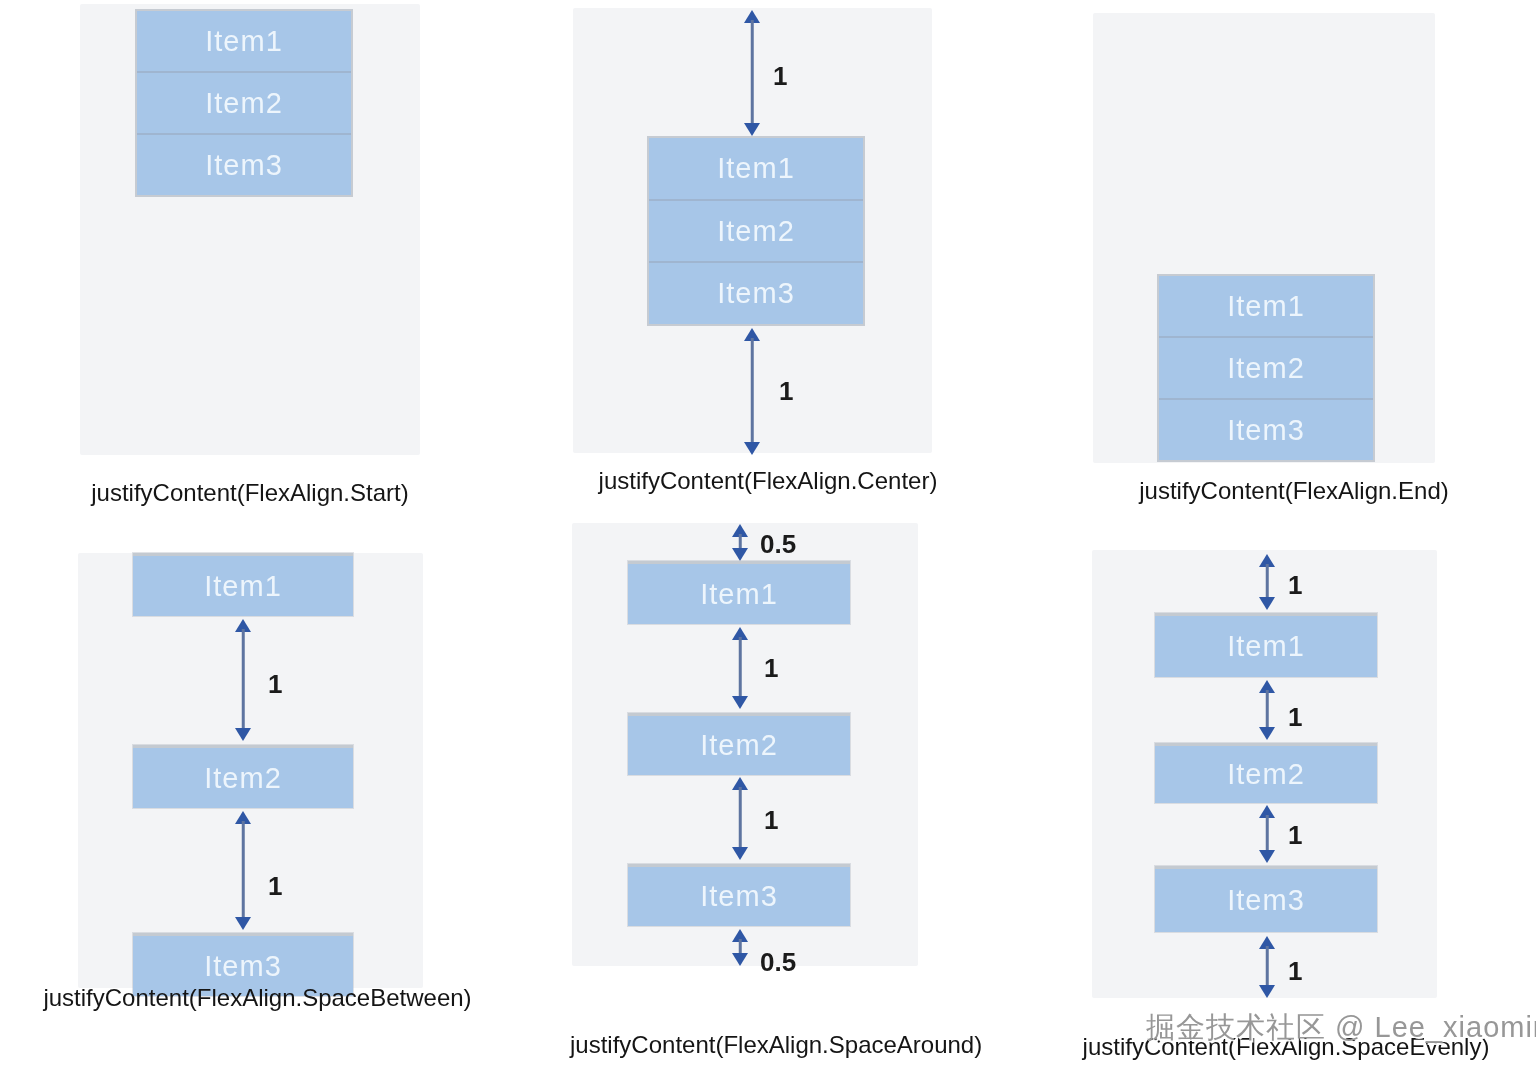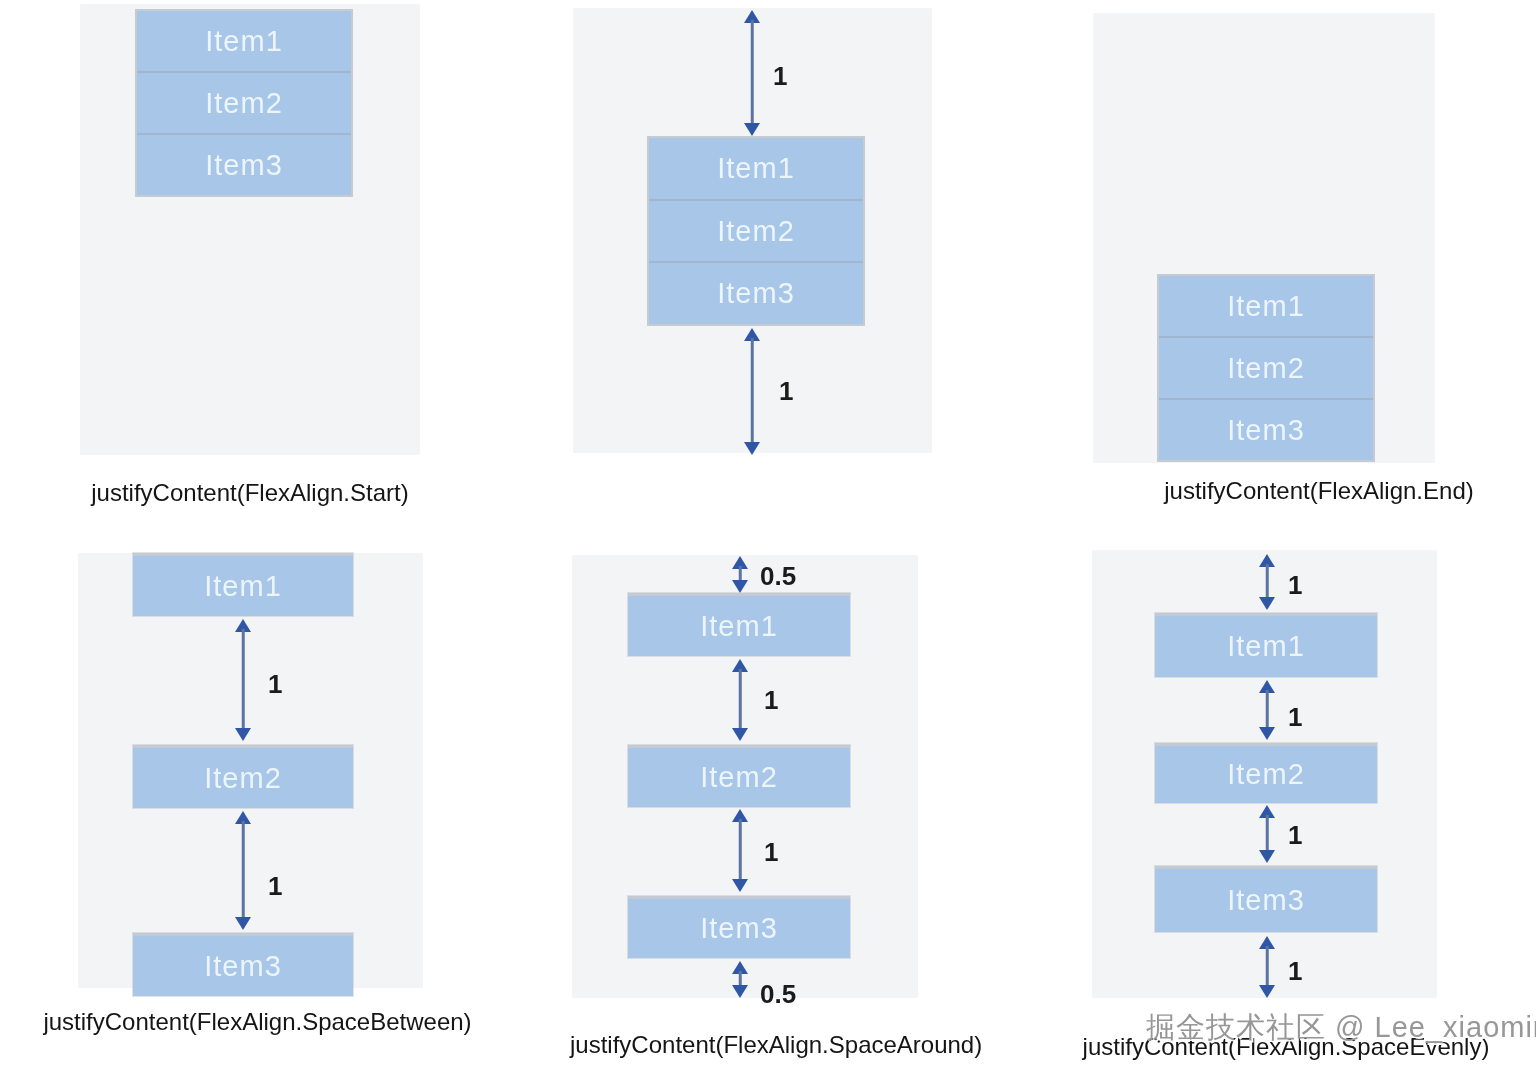--- a/index.html
+++ b/index.html
@@ -93,50 +93,51 @@
       <div class="grow">Item2</div>
       <div class="grow">Item3</div>
     </div>
     <div class="varrow" style="left:170px;top:320px;height:127px">
       <i class="ah top"></i>
       <i class="al"></i>
       <i class="ah bot"></i>
     </div>
     <span class="gap-label" style="left:206px;top:370px">1</span>
   </div>
+  <div class="caption" style="left:568px;top:465px;width:400px">justifyContent(FlexAlign.Center)</div>
 
   <div class="container" style="left:1093px;top:13px;width:342px;height:450px">
     <div class="item-group" style="left:64px;top:261px;width:218px;height:188px">
       <div class="grow">Item1</div>
       <div class="grow">Item2</div>
       <div class="grow">Item3</div>
     </div>
   </div>
-  <div class="caption" style="left:1124px;top:475px;width:390px">justifyContent(FlexAlign.End)</div>
+  <div class="caption" style="left:1099px;top:475px;width:390px">justifyContent(FlexAlign.End)</div>
 
   <div class="container" style="left:78px;top:553px;width:345px;height:435px">
     <div class="flex-item" style="left:55px;top:0px;width:220px;height:63px">Item1</div>
     <div class="varrow" style="left:156px;top:66px;height:122px">
       <i class="ah top"></i>
       <i class="al"></i>
       <i class="ah bot"></i>
     </div>
     <span class="gap-label" style="left:190px;top:118px">1</span>
     <div class="flex-item" style="left:55px;top:192px;width:220px;height:63px">Item2</div>
     <div class="varrow" style="left:156px;top:258px;height:119px">
       <i class="ah top"></i>
       <i class="al"></i>
       <i class="ah bot"></i>
     </div>
     <span class="gap-label" style="left:190px;top:320px">1</span>
     <div class="flex-item" style="left:55px;top:380px;width:220px;height:63px">Item3</div>
   </div>
-  <div class="caption" style="left:0px;top:1006px;width:515px">justifyContent(FlexAlign.SpaceBetween)</div>
+  <div class="caption" style="left:0px;top:982px;width:515px">justifyContent(FlexAlign.SpaceBetween)</div>
 
-  <div class="container" style="left:572px;top:555px;width:346px;height:443px">
+  <div class="container" style="left:572px;top:523px;width:346px;height:443px">
     <div class="varrow" style="left:159px;top:1px;height:37px">
       <i class="ah top"></i>
       <i class="al"></i>
       <i class="ah bot"></i>
     </div>
     <span class="gap-label" style="left:188px;top:8px">0.5</span>
     <div class="flex-item" style="left:56px;top:38px;width:222px;height:63px">Item1</div>
     <div class="varrow" style="left:159px;top:104px;height:82px">
       <i class="ah top"></i>
       <i class="al"></i>

